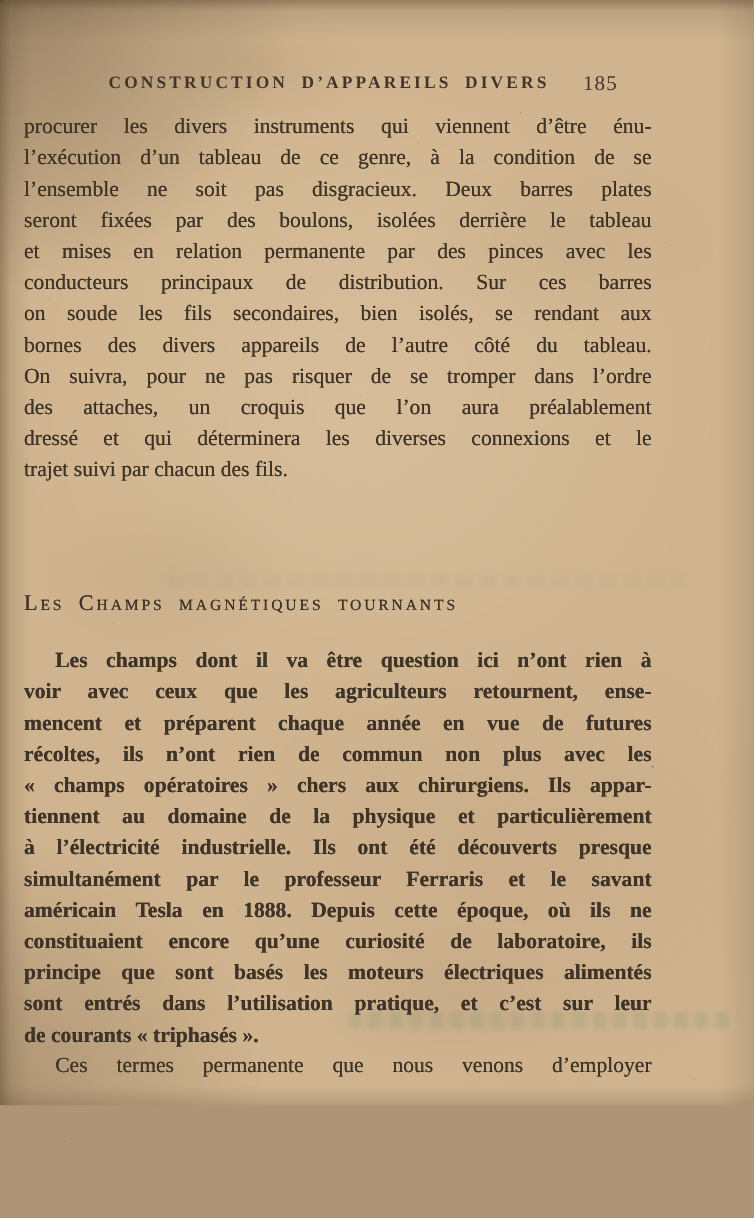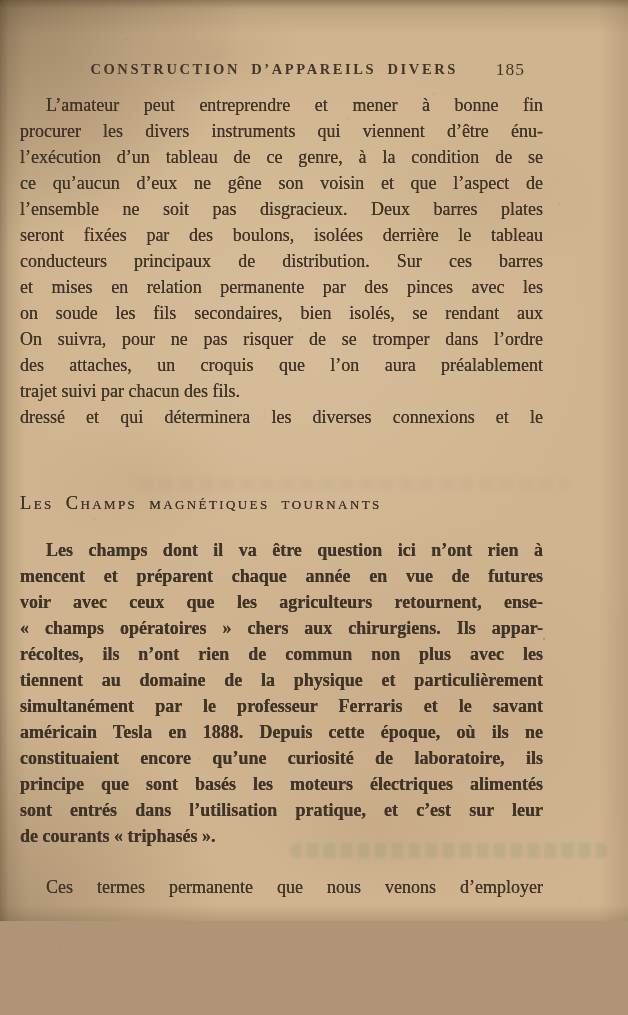--- a/index.html
+++ b/index.html
@@ -98,21 +98,21 @@
     transform: translateX(-52%);
     white-space: nowrap;
     font-size: 14.5px;
     font-weight: 700;
     letter-spacing: 2.6px;
     word-spacing: 5px;
     color: #42362a;
   }
   .folio {
     position: absolute;
-    right: 18px;
+    right: 28px;
     top: -2px;
     font-size: 17.5px;
     letter-spacing: 1px;
     color: #42362a;
   }
 
   .para {
     position: absolute;
     left: 20px;
     width: 523px;
@@ -154,44 +154,44 @@
   <div class="speck"></div>
   <div class="bleed-b"></div>
   <div class="bleed-a"></div>
 
   <div class="running-header">
     <span class="running-title">CONSTRUCTION D’APPAREILS DIVERS</span>
     <span class="folio">185</span>
   </div>
 
   <div class="para para-1">
-    <div class="line first">L’amateur peut entreprendre et mener à bonne fin</div>
     <div class="line">procurer les divers instruments qui viennent d’être énu-</div>
     <div class="line">l’exécution d’un tableau de ce genre, à la condition de se</div>
-    <div class="line">ce qu’aucun d’eux ne gêne son voisin et que l’aspect de</div>
     <div class="line">l’ensemble ne soit pas disgracieux. Deux barres plates</div>
     <div class="line">seront fixées par des boulons, isolées derrière le tableau</div>
+    <div class="line">et mises en relation permanente par des pinces avec les</div>
     <div class="line">conducteurs principaux de distribution. Sur ces barres</div>
-    <div class="line">et mises en relation permanente par des pinces avec les</div>
     <div class="line">on soude les fils secondaires, bien isolés, se rendant aux</div>
+    <div class="line">bornes des divers appareils de l’autre côté du tableau.</div>
     <div class="line">On suivra, pour ne pas risquer de se tromper dans l’ordre</div>
     <div class="line">des attaches, un croquis que l’on aura préalablement</div>
+    <div class="line">dressé et qui déterminera les diverses connexions et le</div>
     <div class="line plast">trajet suivi par chacun des fils.</div>
-    <div class="line">dressé et qui déterminera les diverses connexions et le</div>
   </div>
 
   <div class="section-heading">Les Champs magnétiques tournants</div>
 
   <div class="para para-2">
     <div class="line first">Les champs dont il va être question ici n’ont rien à</div>
+    <div class="line">voir avec ceux que les agriculteurs retournent, ense-</div>
     <div class="line">mencent et préparent chaque année en vue de futures</div>
-    <div class="line">voir avec ceux que les agriculteurs retournent, ense-</div>
+    <div class="line">récoltes, ils n’ont rien de commun non plus avec les</div>
     <div class="line">« champs opératoires » chers aux chirurgiens. Ils appar-</div>
-    <div class="line">récoltes, ils n’ont rien de commun non plus avec les</div>
     <div class="line">tiennent au domaine de la physique et particulièrement</div>
+    <div class="line">à l’électricité industrielle. Ils ont été découverts presque</div>
     <div class="line">simultanément par le professeur Ferraris et le savant</div>
     <div class="line">américain Tesla en 1888. Depuis cette époque, où ils ne</div>
     <div class="line">constituaient encore qu’une curiosité de laboratoire, ils</div>
     <div class="line">principe que sont basés les moteurs électriques alimentés</div>
     <div class="line">sont entrés dans l’utilisation pratique, et c’est sur leur</div>
     <div class="line plast">de courants « triphasés ».</div>
   </div>
 
   <div class="para para-3">
     <div class="line first">Ces termes permanente que nous venons d’employer</div>

